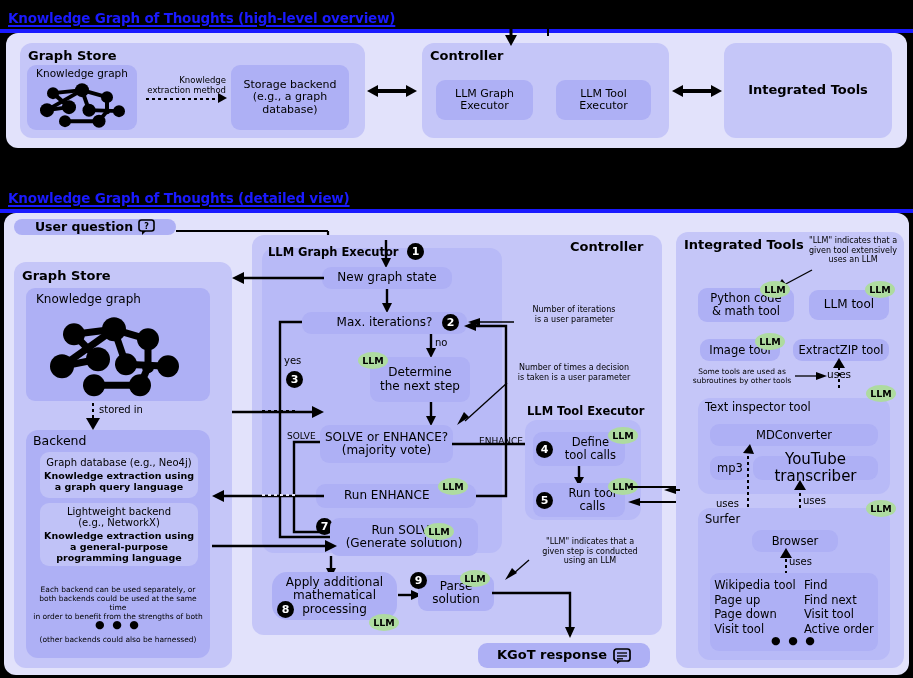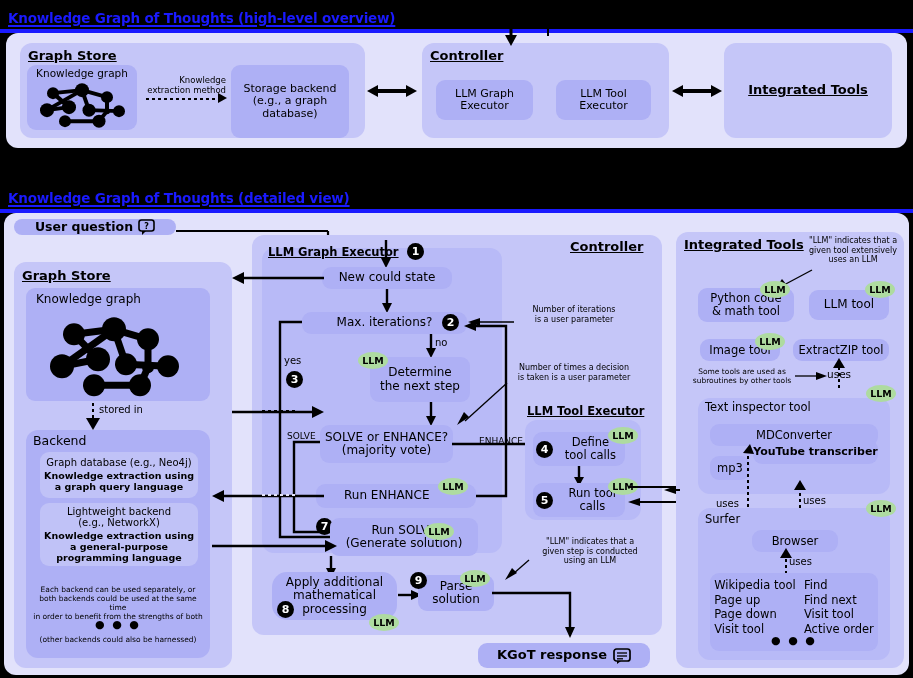--- a/index.html
+++ b/index.html
@@ -6,21 +6,21 @@
   body{width:913px;height:678px;position:relative;overflow:hidden;
        font-family:"DejaVu Sans","Liberation Sans",sans-serif;color:#000;}
   .abs{position:absolute;}
   .title{color:#1a1aff;font-weight:bold;font-size:13.5px;letter-spacing:-0.2px;
          text-decoration:underline;text-decoration-thickness:2px;text-underline-offset:2px;
          white-space:nowrap;}
   .panel{background:#e2e2fb;border-radius:12px;}
   .grp{background:#c5c6f8;border-radius:12px;}
   .box{background:#aeb0f5;border-radius:9px;display:flex;align-items:center;
        justify-content:center;text-align:center;line-height:1.12;}
-  .hdr{font-weight:bold;text-decoration:underline;}
+  .hdr{font-weight:bold;}
   .llm{background:#aedba0;border-radius:50%;font-size:9.5px;font-weight:bold;
        display:flex;align-items:center;justify-content:center;color:#000;}
   .num{background:#000;color:#fff;border-radius:50%;display:flex;align-items:center;
        justify-content:center;font-weight:bold;}
   .dsh{background-image:repeating-linear-gradient(to right,#000 0 3px,transparent 3px 6px);
        height:2px;}
   .dshv{background-image:repeating-linear-gradient(to bottom,#000 0 3px,transparent 3px 6px);
         width:2px;}
   .lbl{font-size:8.5px;line-height:1.15;text-align:center;}
   .note{font-size:8px;line-height:1.2;text-align:center;}
@@ -65,21 +65,21 @@
       <circle cx="80" cy="28" r="3"></circle>
     </g>
   </svg>
 </div>
 <div class="abs lbl" style="left:144px;top:76px;width:82px;white-space:pre-line;text-align:right;">Knowledge
 extraction method</div>
 <div class="abs dsh" style="left:146px;top:98px;width:74px;"></div>
 <svg class="abs" style="left:218px;top:93px;" width="10" height="12">
     <path d="M0,0 L9,5 L0,10 Z" fill="#000"></path>
   </svg>
-<div class="abs box" style="left:231px;top:65px;width:118px;height:73px;font-size:11px;white-space:pre-line;">Storage backend
+<div class="abs box" style="left:231px;top:65px;width:118px;height:65px;font-size:11px;white-space:pre-line;">Storage backend
 (e.g., a graph
 database)</div>
 
 <svg class="abs" style="left:367px;top:82px;" width="50" height="18">
   <line x1="8" y1="9" x2="42" y2="9" stroke="#000" stroke-width="4"></line>
   <path d="M0,9 L11,3 L11,15 Z" fill="#000"></path>
     <path d="M50,9 L39,3 L39,15 Z" fill="#000"></path>
 </svg>
 
 <div class="abs grp" style="left:422px;top:43px;width:247px;height:95px;"></div>
@@ -184,21 +184,21 @@
 
 <div class="abs grp" style="left:262px;top:248px;width:240px;height:305px;background:#b8baf7;"></div>
 <div class="abs hdr" style="left:268px;top:245px;font-size:11.5px;">LLM Graph Executor</div>
 
 <svg class="abs" style="left:380px;top:240px;" width="12" height="28">
   <line x1="6" y1="0" x2="6" y2="19" stroke="#000" stroke-width="2.4"></line>
   <path d="M6,28 L1,18 L11,18 Z" fill="#000"></path>
 </svg>
 <div class="abs num" style="left:407px;top:243px;width:17px;height:17px;font-size:11px;">1</div>
 
-<div class="abs box" style="left:322px;top:267px;width:130px;height:22px;font-size:12px;">New could state</div>
+<div class="abs box" style="left:322px;top:267px;width:130px;height:22px;font-size:12px;">New graph state</div>
 <svg class="abs" style="left:381px;top:289px;" width="12" height="24">
   <line x1="6" y1="0" x2="6" y2="15" stroke="#000" stroke-width="2.4"></line>
   <path d="M6,24 L1,14 L11,14 Z" fill="#000"></path>
 </svg>
 
 <div class="abs box" style="left:302px;top:312px;width:165px;height:22px;font-size:12px;">Max. iterations?</div>
 <div class="abs num" style="left:442px;top:314px;width:17px;height:17px;font-size:11px;">2</div>
 
 <div class="abs" style="left:435px;top:337px;font-size:10px;">no</div>
 <svg class="abs" style="left:425px;top:334px;" width="12" height="24">
@@ -381,21 +381,21 @@
 <div class="abs dshv" style="left:838px;top:361px;height:30px;"></div>
 <svg class="abs" style="left:833px;top:358px;" width="12" height="10">
     <path d="M6,0 L0,10 L12,10 Z" fill="#000"></path>
   </svg>
 
 <div class="abs grp" style="left:698px;top:398px;width:192px;height:96px;background:#b8baf7;"></div>
 <div class="abs" style="left:705px;top:400px;font-size:11.5px;">Text inspector tool</div>
 <div class="abs llm" style="left:866px;top:385px;width:30px;height:17px;">LLM</div>
 <div class="abs box" style="left:710px;top:424px;width:168px;height:22px;font-size:11.5px;">MDConverter</div>
 <div class="abs box" style="left:710px;top:456px;width:40px;height:24px;font-size:11.5px;">mp3</div>
-<div class="abs box" style="left:753px;top:440px;width:125px;height:24px;font-size:11px;font-weight:bold;">YouTube transcriber</div>
+<div class="abs box" style="left:753px;top:456px;width:125px;height:24px;font-size:15px;">YouTube transcriber</div>
 
 <div class="abs dshv" style="left:747px;top:450px;height:88px;"></div>
 <svg class="abs" style="left:742px;top:444px;" width="12" height="10">
     <path d="M8,0 L1,9 L12,10 Z" fill="#000"></path>
   </svg>
 <div class="abs" style="left:716px;top:498px;font-size:10px;">uses</div>
 
 <div class="abs dshv" style="left:799px;top:487px;height:48px;"></div>
 <svg class="abs" style="left:794px;top:480px;" width="12" height="10">
     <path d="M6,0 L0,10 L12,10 Z" fill="#000"></path>

